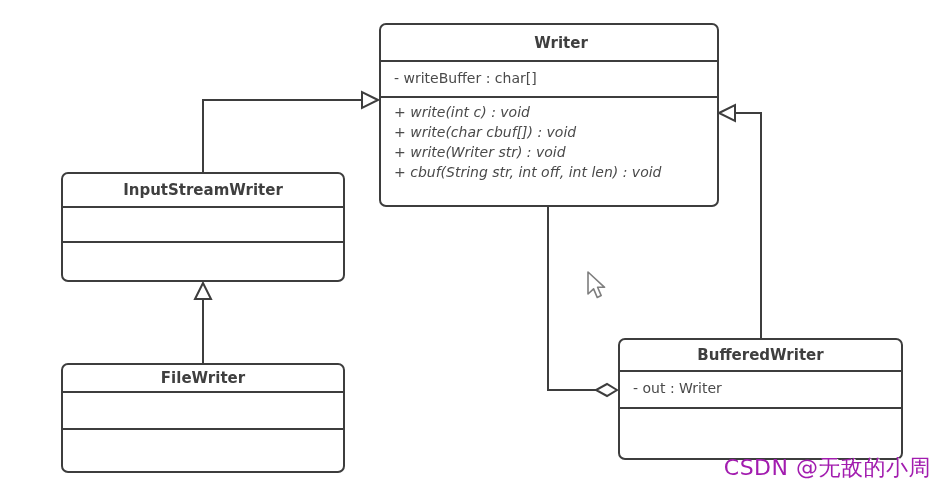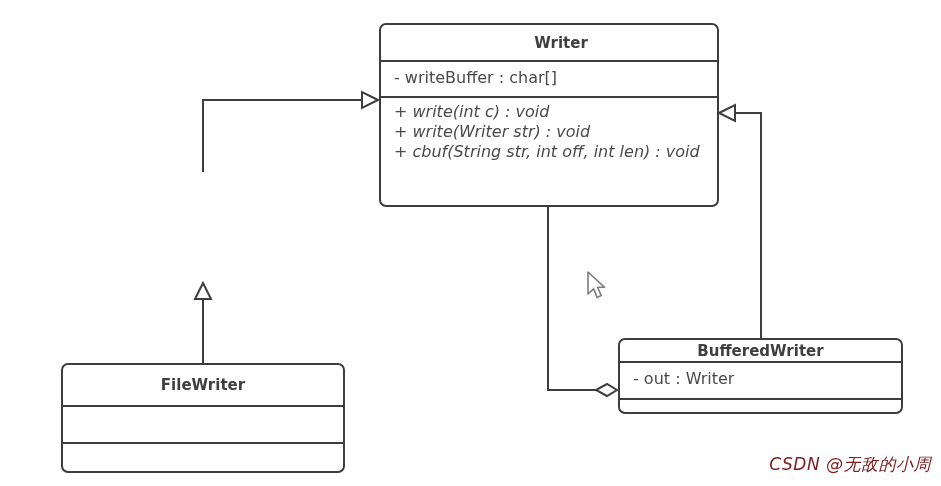--- a/index.html
+++ b/index.html
@@ -35,22 +35,22 @@
     font-weight: bold;
     font-size: 15px;
     color: #3f3f3f;
     text-align: center;
     display: flex;
     align-items: center;
     justify-content: center;
   }
   .uml-attrs, .uml-methods {
     box-sizing: border-box;
-    font-size: 16px;
-    padding: 4px 0 8px 13px;
+    font-size: 14px;
+    padding: 4px 0 0 13px;
   }
   .uml-attrs {
     border-bottom: 2px solid #3d3d3d;
   }
   .uml-methods { flex: 1; font-style: italic; }
   .uml-line {
     line-height: 20px;
     white-space: nowrap;
   }
   .uml-attrs .uml-line { line-height: 24px; }
@@ -60,43 +60,42 @@
   .c-writer .uml-title { height: 37px; padding-left: 24px; }
   .c-writer .uml-attrs { height: 36px; }
 
   
   .c-isw      { left: 61px;  top: 172px; width: 284px; height: 110px; }
   .c-isw .uml-title { height: 34px; }
   .c-isw .uml-attrs { height: 35px; }
 
   
   .c-fw       { left: 61px;  top: 363px; width: 284px; height: 110px; }
-  .c-fw .uml-title { height: 42px; text-align: center; }
+  .c-fw .uml-title { height: 28px; text-align: center; }
   .c-fw .uml-attrs { height: 37px; }
 
   
-  .c-bw       { left: 618px; top: 338px; width: 285px; height: 76px; }
+  .c-bw       { left: 618px; top: 338px; width: 285px; height: 122px; }
   .c-bw .uml-title { height: 32px; }
   .c-bw .uml-attrs { height: 37px; }
 
   .cursor {
     position: absolute;
     left: 584px; top: 270px;
     width: 26px; height: 34px;
     pointer-events: none;
   }
   .watermark {
     position: absolute;
     right: 10px; top: 453px;
-    font-size: 17px;
-    color: #7f1d1d;
+    font-size: 22px;
+    color: #a21caf;
     letter-spacing: 0.5px;
     white-space: nowrap;
     text-shadow: 1px 1px 0 #fdfdfd;
-    font-style: italic;
   }
 </style>
 </head>
 <body>
 
 <div class="stage">
 
   <svg class="connectors" viewBox="0 0 941 486" xmlns="http://www.w3.org/2000/svg">
 
     <g>
@@ -120,25 +119,31 @@
     </g>
   </svg>
 
   <div class="uml-class c-writer">
     <div class="uml-title">Writer</div>
     <div class="uml-attrs">
       <div class="uml-line">- writeBuffer : char[]</div>
     </div>
     <div class="uml-methods">
       <div class="uml-line">+ write(int c) : void</div>
+      <div class="uml-line">+ write(char cbuf[]) : void</div>
       <div class="uml-line">+ write(Writer str) : void</div>
       <div class="uml-line">+ cbuf(String str, int off, int len) : void</div>
     </div>
   </div>
 
+  <div class="uml-class c-isw">
+    <div class="uml-title">InputStreamWriter</div>
+    <div class="uml-attrs"></div>
+    <div class="uml-methods"></div>
+  </div>
 
   <div class="uml-class c-fw">
     <div class="uml-title">FileWriter</div>
     <div class="uml-attrs"></div>
     <div class="uml-methods"></div>
   </div>
 
   <div class="uml-class c-bw">
     <div class="uml-title">BufferedWriter</div>
     <div class="uml-attrs">

